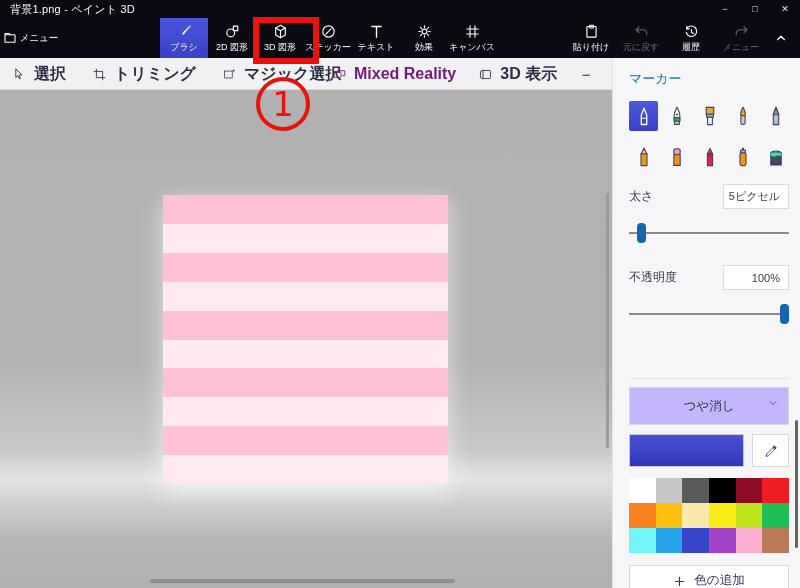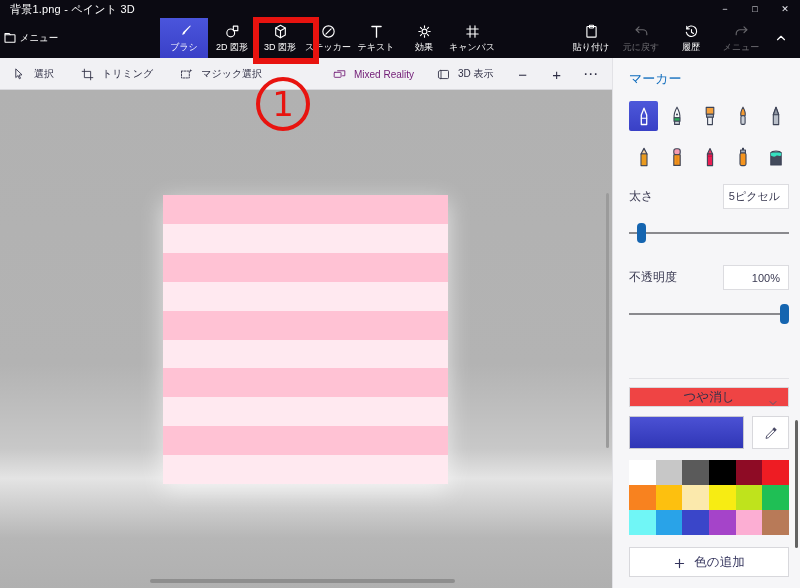--- a/index.html
+++ b/index.html
@@ -33,21 +33,21 @@
 
   
   .highlight-box { position:absolute; left:253px; top:17px; width:66px; height:47px; border:6px solid #e8130f; z-index:9; }
   .step-circle { position:absolute; left:256px; top:77px; width:54px; height:54px; border:4px solid #e8130f; border-radius:50%; color:#e8130f; font-size:34px; display:flex; align-items:center; justify-content:center; z-index:9; font-family:"DejaVu Sans", sans-serif; }
 
   
   .subtoolbar { position:absolute; left:0; top:58px; width:612px; height:32px; background:#f1f1f4; border-bottom:1px solid #d9d9dd; color:#2e2e44; }
   .sub-left { position:absolute; left:12px; top:0; height:32px; display:flex; align-items:center; }
   .sub-item { display:flex; align-items:center; gap:7px; margin-right:26px; }
   .sub-item .icon { width:15px; height:15px; }
-  .sub-item .lbl { font-size:10px; white-space:nowrap; }
+  .sub-item .lbl { font-size:16px; white-space:nowrap;font-weight:bold; }
   .sub-right { position:absolute; left:332px; top:0; height:32px; display:flex; align-items:center; }
   .sub-right .sub-item { margin-right:22px; }
   .sub-item.disabled { color:#701a75; }
   .zoom-btn { width:14px; height:32px; display:flex; align-items:center; justify-content:center; font-size:15px; color:#2e2e44; margin-right:20px; }
 
   
   .canvas-area { position:absolute; left:0; top:90px; width:612px; height:498px;
     background:linear-gradient(180deg,#b1b1b1 0%,#b3b3b3 55%,#c8c8c8 72%,#e4e4e4 78%,#d4d4d4 82%,#b6b6b6 90%,#b0b0b0 100%); }
   .canvas-image { position:absolute; left:163px; top:105px; width:285px; height:289px; display:flex; flex-direction:column; box-shadow:0 6px 22px rgba(255,255,255,.65); }
   .stripe { flex:1; }
@@ -61,21 +61,21 @@
   .brush-cell { width:29px; height:30px; display:flex; align-items:center; justify-content:center; border-radius:2px; }
   .brush-cell .icon { width:24px; height:24px; }
   .brush-cell.selected { background:linear-gradient(180deg,#4d58da,#3940c6); }
   .param-row { margin-top:12px; display:flex; align-items:center; justify-content:space-between; }
   .param-row .lbl { font-size:12px; color:#3a3a52; }
   .param-box { width:66px; height:25px; background:#fff; border:1px solid #dcdce0; font-size:11px; color:#3a3a52; display:flex; align-items:center; justify-content:flex-end; padding-right:8px; }
   .slider { position:relative; height:20px; margin-top:14px; }
   .slider .track { position:absolute; left:0; right:0; top:9px; height:2px; background:#8a8a8e; }
   .slider .handle { position:absolute; top:0; width:9px; height:20px; border-radius:4px; background:#1565b0; }
   .divider { margin-top:54px; height:1px; background:#e2e2e6; }
-  .select-box { position:relative; margin-top:8px; height:20px; background:#ef4444; border:1px solid #d8d8dc; display:flex; align-items:center; justify-content:center; font-size:12.5px; color:#32324a; }
+  .select-box { position:relative; margin-top:8px; height:38px; background:#c4b5fd; border:1px solid #d8d8dc; display:flex; align-items:center; justify-content:center; font-size:12.5px; color:#32324a; }
   .select-box .icon { position:absolute; right:9px; top:9px; width:12px; height:12px; color:#5a5a70; }
   .color-row { margin-top:9px; display:flex; gap:8px; }
   .current-color { flex:1; height:33px; border:1px solid #c8c8d0; }
   .eyedropper-btn { width:37px; height:33px; background:#fff; border:1px solid #d8d8dc; display:flex; align-items:center; justify-content:center; color:#4a4a66; }
   .eyedropper-btn .icon { width:16px; height:16px; }
   .palette { margin-top:11px; display:grid; grid-template-columns:repeat(6,1fr); }
   .swatch { height:25px; }
   .add-color-btn { margin-top:12px; height:30px; background:#fff; border:1px solid #d8d8dc; display:flex; align-items:center; justify-content:center; gap:8px; color:#33335c; }
   .add-color-btn .icon { width:13px; height:13px; }
   .add-color-btn .lbl { font-size:12.5px; }

